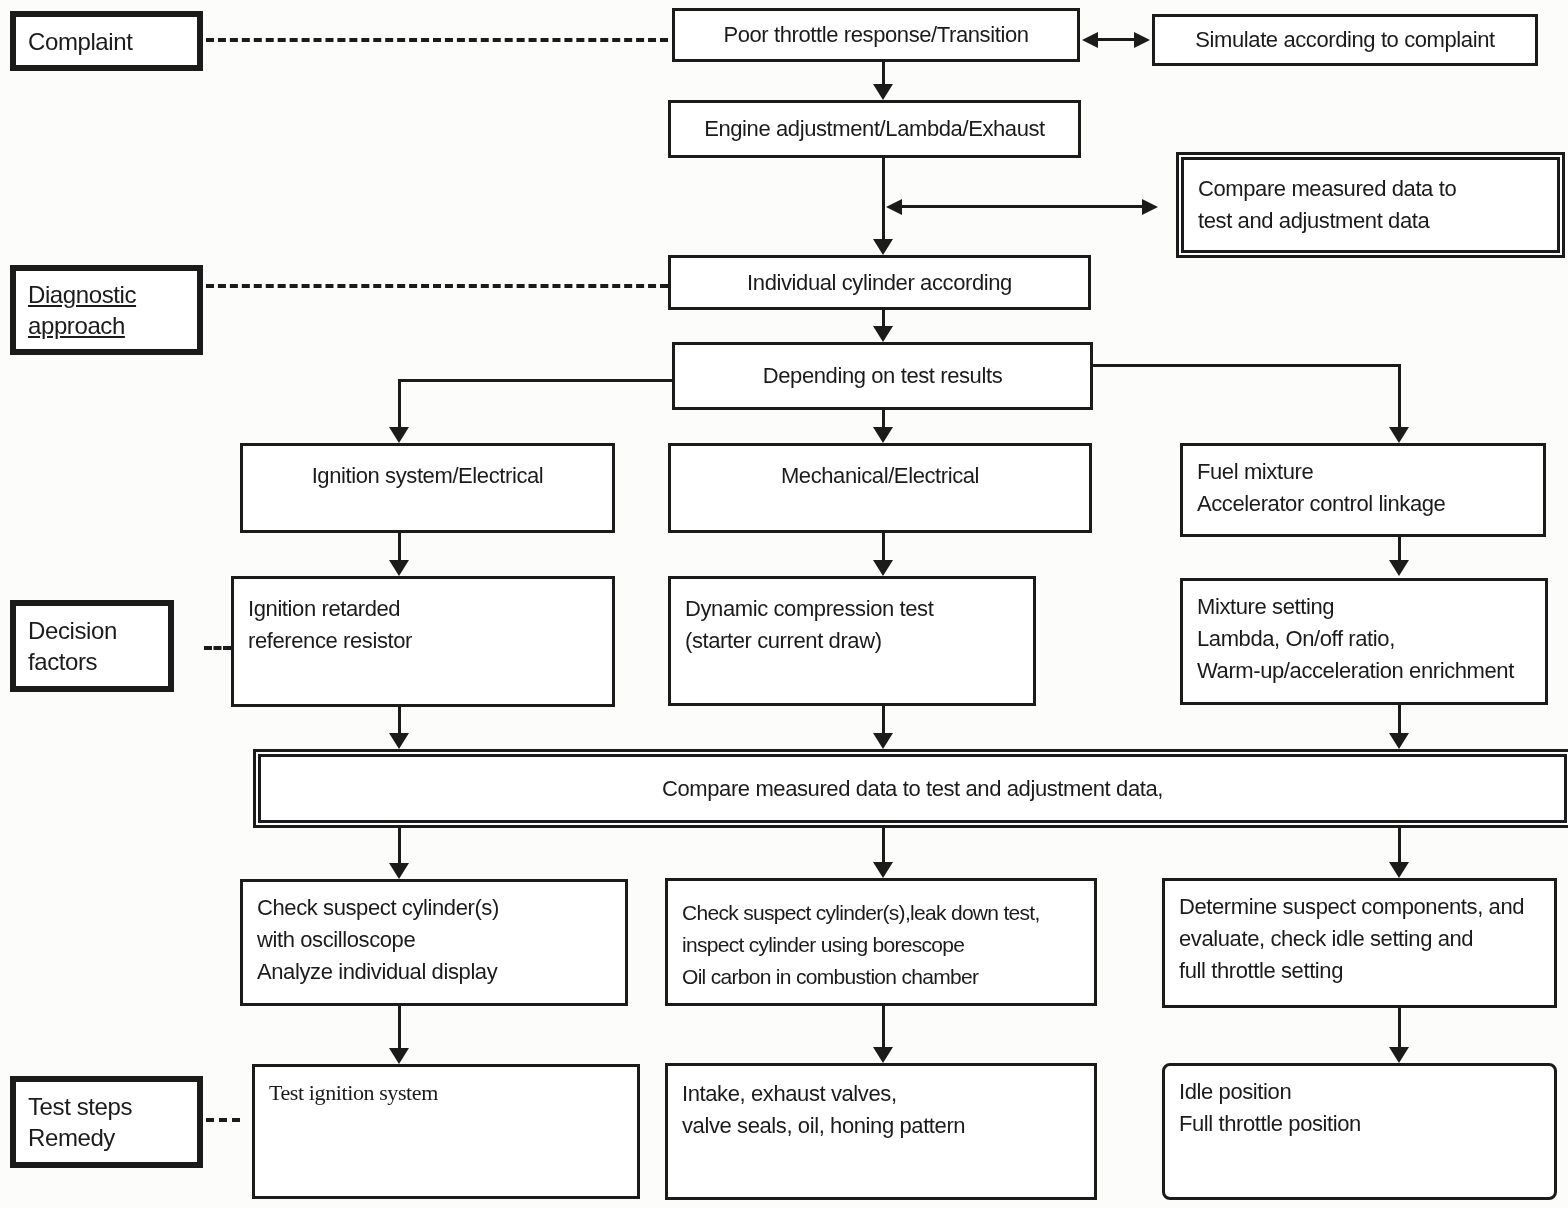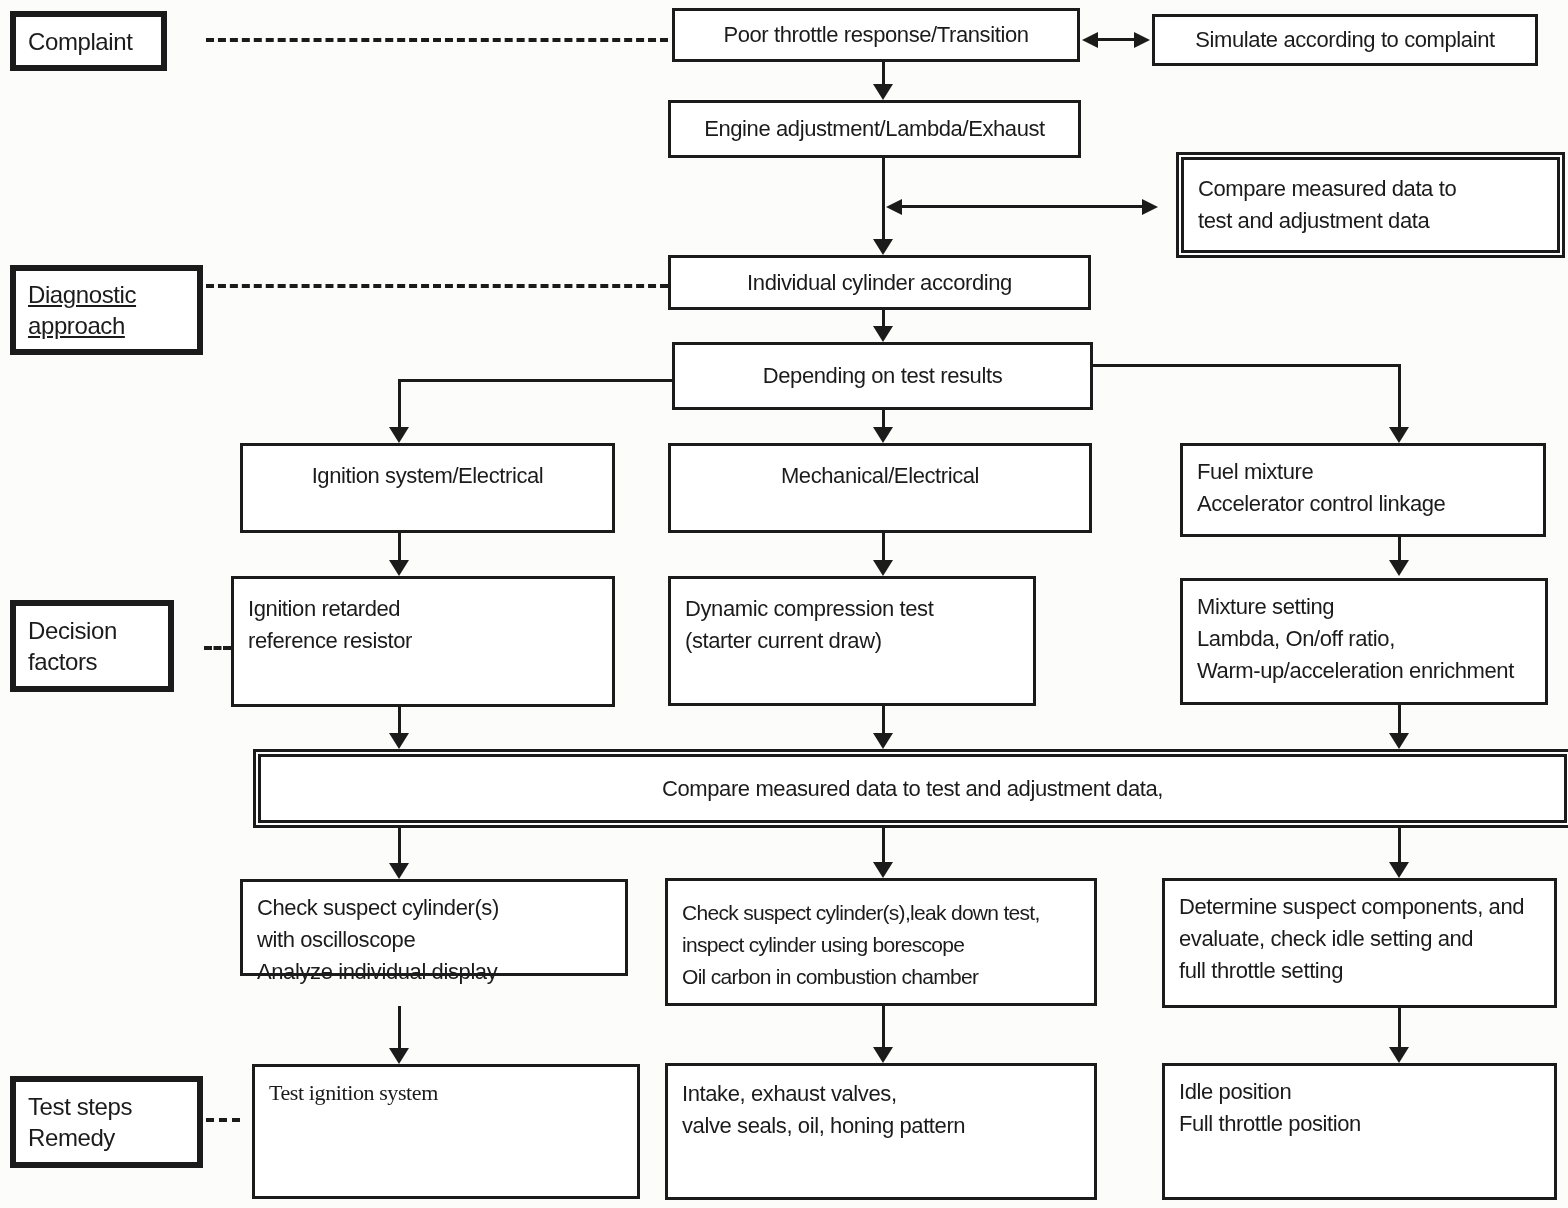--- a/index.html
+++ b/index.html
@@ -49,21 +49,21 @@
            border-right:16px solid var(--ink); }
   .arr-r { position:absolute; width:0; height:0;
            border-top:8px solid transparent; border-bottom:8px solid transparent;
            border-left:16px solid var(--ink); }
 </style>
 </head>
 <body>
 
 <div id="canvas">
 
-  <div class="box lab" style="left:10px; top:11px; width:157px; height:60px;">Complaint</div>
+  <div class="box lab" style="left:10px; top:11px; width:193px; height:60px;">Complaint</div>
   <div class="box lab" style="left:10px; top:265px; width:193px; height:90px;text-decoration:underline;">Diagnostic
 approach</div>
   <div class="box lab" style="left:10px; top:600px; width:164px; height:92px;">Decision
 factors</div>
   <div class="box lab" style="left:10px; top:1076px; width:193px; height:92px;">Test steps
 Remedy</div>
 
   <div class="dash" style="left:206px; top:38px; width:462px;"></div>
   <div class="dash" style="left:206px; top:284px; width:462px;"></div>
   <div class="dash" style="left:204px; top:646px; width:27px;"></div>
@@ -85,34 +85,34 @@
   <div class="box t-left" style="left:231px; top:576px; width:384px; height:131px; padding-top:14px;">Ignition retarded
 reference resistor</div>
   <div class="box t-left" style="left:668px; top:576px; width:368px; height:130px; padding-top:14px;">Dynamic compression test
 (starter current draw)</div>
   <div class="box t-left" style="left:1180px; top:578px; width:368px; height:127px;">Mixture setting
 Lambda, On/off ratio,
 Warm-up/acceleration enrichment</div>
 
   <div class="box double c-center" style="left:237px; top:749px; width:1319px; height:79px;">Compare measured data to test and adjustment data,</div>
 
-  <div class="box t-left" style="left:240px; top:879px; width:388px; height:97px;">Check suspect cylinder(s)
+  <div class="box t-left" style="left:240px; top:879px; width:388px; height:127px;">Check suspect cylinder(s)
 with oscilloscope
 Analyze individual display</div>
   <div class="box t-left tight" style="left:665px; top:878px; width:432px; height:128px; padding-top:16px;">Check suspect cylinder(s),leak down test,
 inspect cylinder using borescope
 Oil carbon in combustion chamber</div>
   <div class="box t-left" style="left:1162px; top:878px; width:395px; height:130px;">Determine suspect components, and
 evaluate, check idle setting and
 full throttle setting</div>
 
   <div class="box t-left" style="left:252px; top:1064px; width:388px; height:135px;font-family:Liberation Serif, serif;">Test ignition system</div>
   <div class="box t-left" style="left:665px; top:1063px; width:432px; height:137px; padding-top:12px;">Intake, exhaust valves,
 valve seals, oil, honing pattern</div>
-  <div class="box t-left" style="left:1162px; top:1063px; width:395px; height:137px;">Idle position
+  <div class="box t-left" style="left:1162px; top:1063px; width:395px; height:137px;border-radius:8px;">Idle position
 Full throttle position</div>
 
   <div class="arr-l" style="left:1082px; top:32px;"></div>
   <div class="hline" style="left:1096px; top:38px; width:40px;"></div>
   <div class="arr-r" style="left:1134px; top:32px;"></div>
 
   <div class="arr-l" style="left:886px; top:199px;"></div>
   <div class="hline" style="left:900px; top:205px; width:244px;"></div>
   <div class="arr-r" style="left:1142px; top:199px;"></div>
 

